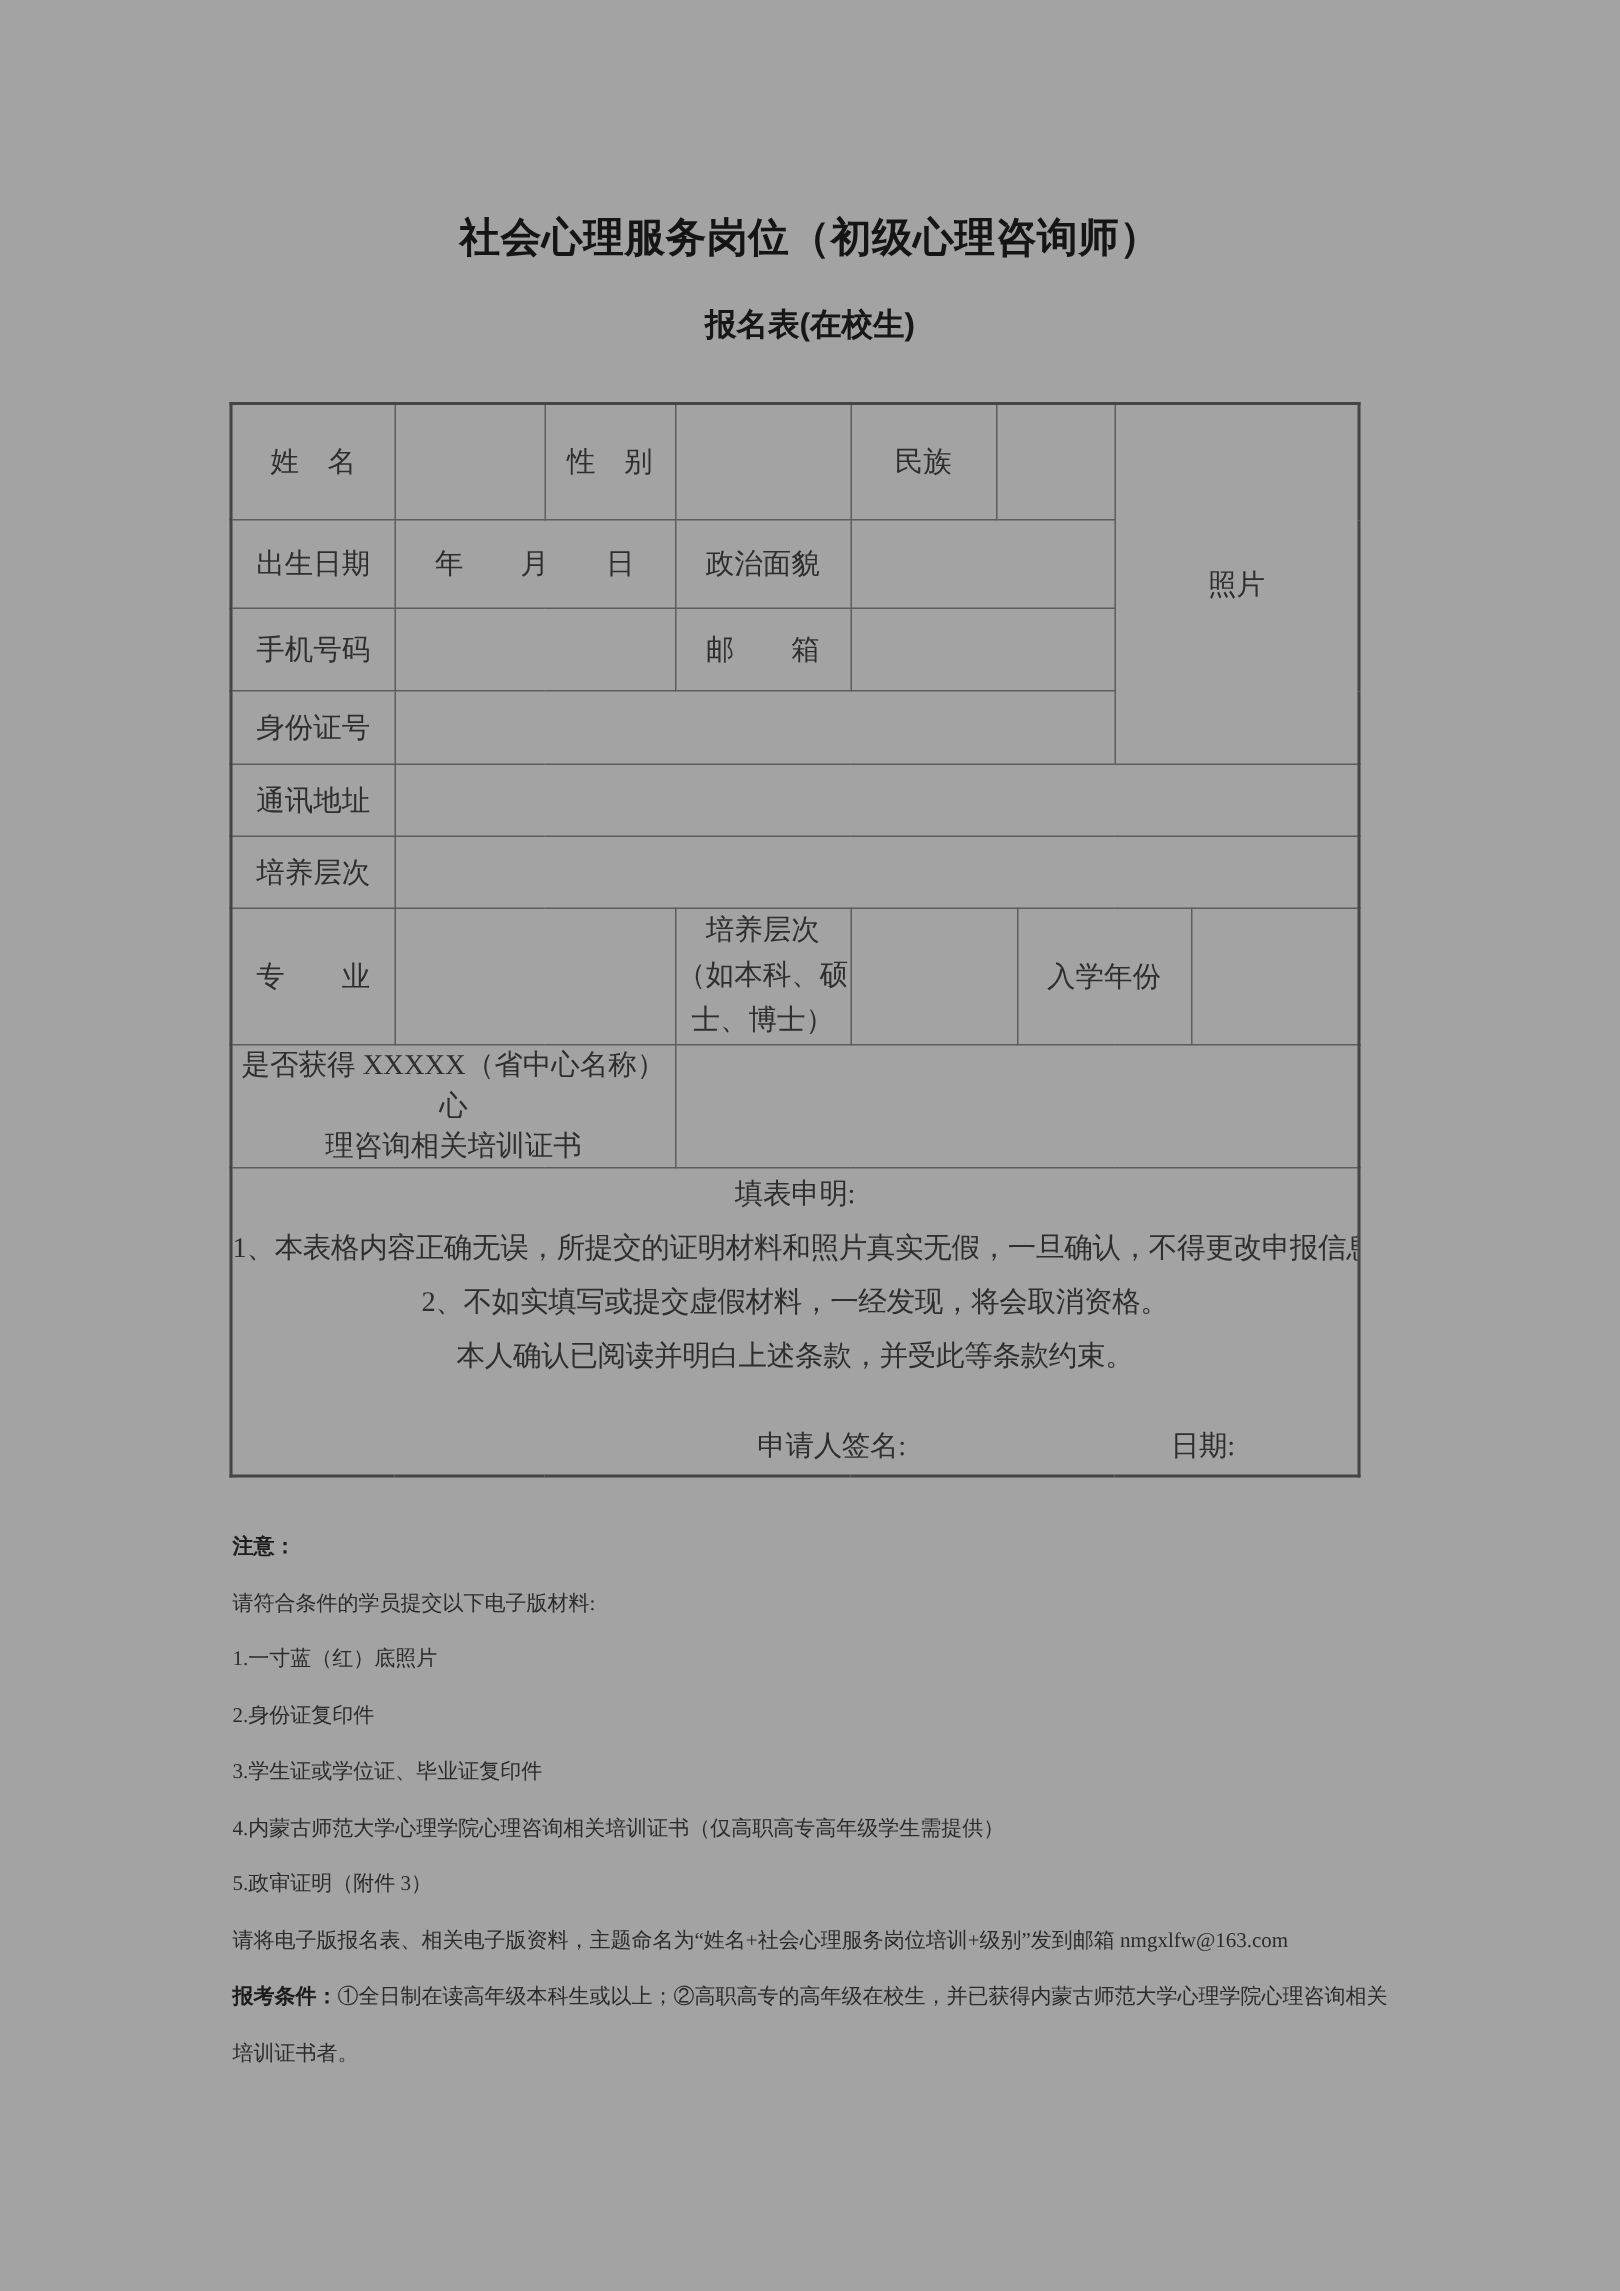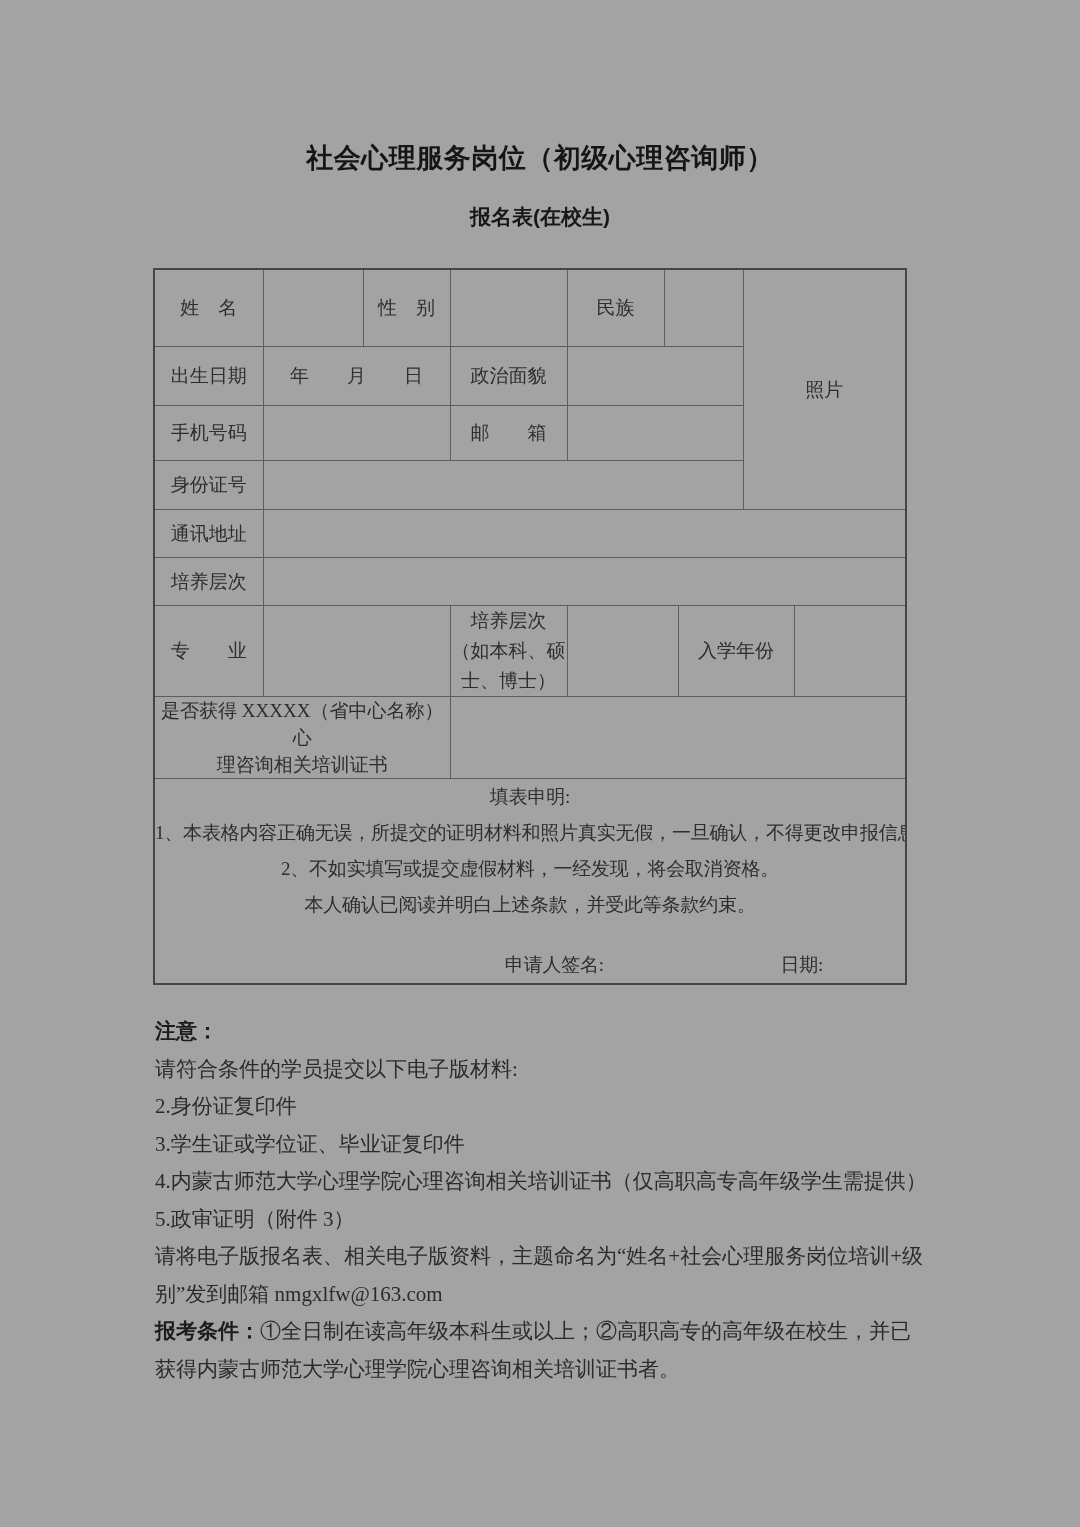--- a/index.html
+++ b/index.html
@@ -78,21 +78,21 @@
     line-height: 36px;
     letter-spacing: -0.2px;
   }
   .decl-line { white-space: nowrap; }
   .sig-row { margin-top: 24px; white-space: nowrap; }
   .sig-label { margin-left: 268px; }
   .date-label { margin-left: 172px; }
   .notes {
     margin: 28px 0 0 155px;
     width: 775px;
-    font-size: 21px;
+    font-size: 14px;
     line-height: 37.5px;
     color: #2b2b2b;
   }
   .notes-heading, .req-label { font-weight: 700; color: #1c1c1c; }
 </style>
 </head>
 <body>
 
 <div class="canvas">
 
@@ -171,20 +171,21 @@
           <span class="date-label">日期:</span>
         </div>
       </td>
     </tr>
   </tbody>
     </table>
 
   <div class="notes">
     <div class="notes-heading">注意：</div>
     <div>请符合条件的学员提交以下电子版材料:</div>
+    <div>1.一寸蓝（红）底照片</div>
     <div>2.身份证复印件</div>
     <div>3.学生证或学位证、毕业证复印件</div>
     <div>4.内蒙古师范大学心理学院心理咨询相关培训证书（仅高职高专高年级学生需提供）</div>
     <div>5.政审证明（附件 3）</div>
     <div>请将电子版报名表、相关电子版资料，主题命名为“姓名+社会心理服务岗位培训+级别”发到邮箱 nmgxlfw@163.com</div>
     <div>
       <span class="req-label">报考条件：</span><span>①全日制在读高年级本科生或以上；②高职高专的高年级在校生，并已获得内蒙古师范大学心理学院心理咨询相关培训证书者。</span>
     </div>
   </div>
 

